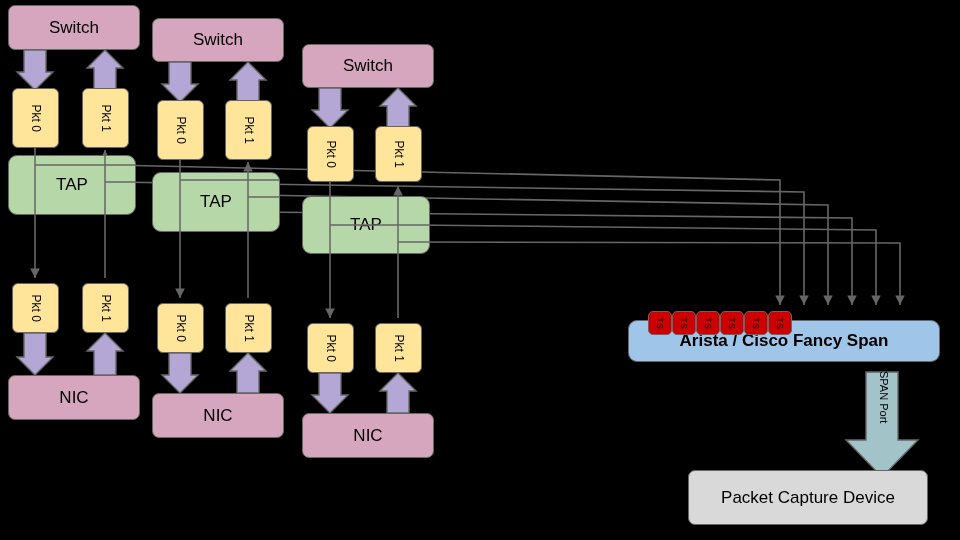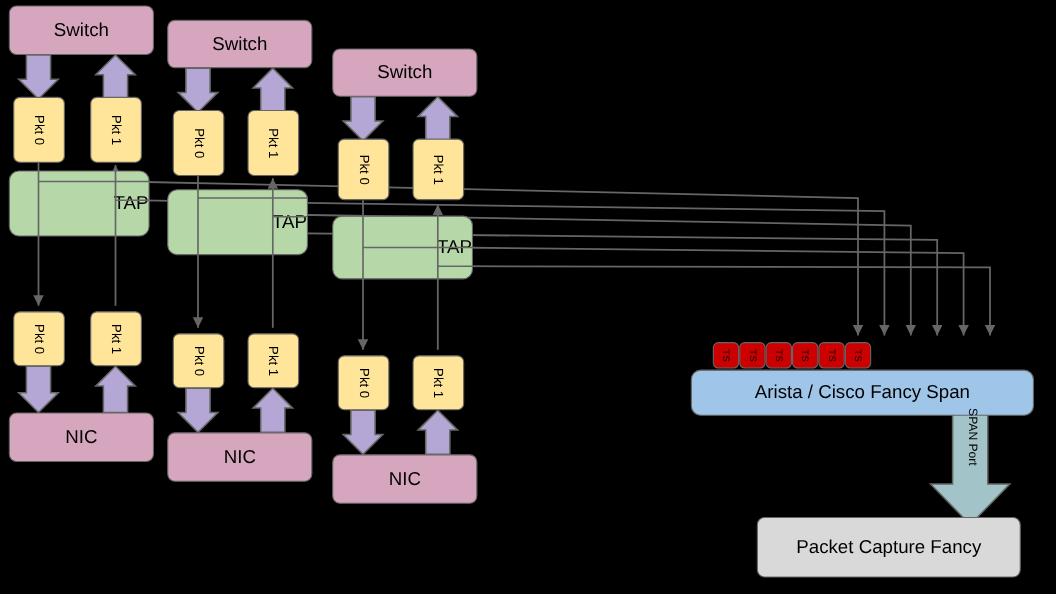--- a/index.html
+++ b/index.html
@@ -42,21 +42,20 @@
   }
   .node.switch, .node.nic {
     background: #d5a6bd;
     font-size: 17px;
   }
   .node.tap {
     background: #b6d7a8;
     font-size: 17px;
     border-radius: 9px;
     z-index: 3;
-    justify-content: flex-end;
   }
   .node.pkt {
     background: #ffe599;
     font-size: 12px;
     border-radius: 6px;
     z-index: 4;
   }
   .node.pkt .vlabel {
     transform: rotate(90deg);
     transform-origin: center center;
@@ -260,21 +259,21 @@
   <div class="node pkt" style="left:307px; top:323px; width:47px; height:50px;">
     <span class="vlabel">Pkt 0</span>
   </div>
   <div class="node pkt" style="left:375px; top:323px; width:47px; height:50px;">
     <span class="vlabel">Pkt 1</span>
   </div>
   <div class="node nic" style="left:302px; top:413px; width:132px; height:45px;">
     <span>NIC</span>
   </div>
 
-  <div class="node span" style="left:628px; top:336px; width:312px; height:42px;">
+  <div class="node span" style="left:628px; top:320px; width:312px; height:42px;font-weight:bold;">
     <span>Arista / Cisco Fancy Span</span>
   </div>
 
   <div class="node port" style="left:648px; top:311px; width:24px; height:24px;">
     <span class="vlabel">TS</span>
   </div>
   <div class="node port" style="left:672px; top:311px; width:24px; height:24px;">
     <span class="vlabel">TS</span>
   </div>
   <div class="node port" style="left:696px; top:311px; width:24px; height:24px;">
@@ -286,16 +285,16 @@
   <div class="node port" style="left:744px; top:311px; width:24px; height:24px;">
     <span class="vlabel">TS</span>
   </div>
   <div class="node port" style="left:768px; top:311px; width:24px; height:24px;">
     <span class="vlabel">TS</span>
   </div>
 
   <div class="spanlabel" style="left:890px; top:371px;">SPAN Port</div>
 
   <div class="node capture" style="left:688px; top:470px; width:240px; height:55px;">
-    <span>Packet Capture Fancy</span>
+    <span>Packet Capture Device</span>
   </div>
 
 </div>
 
 </body></html>

